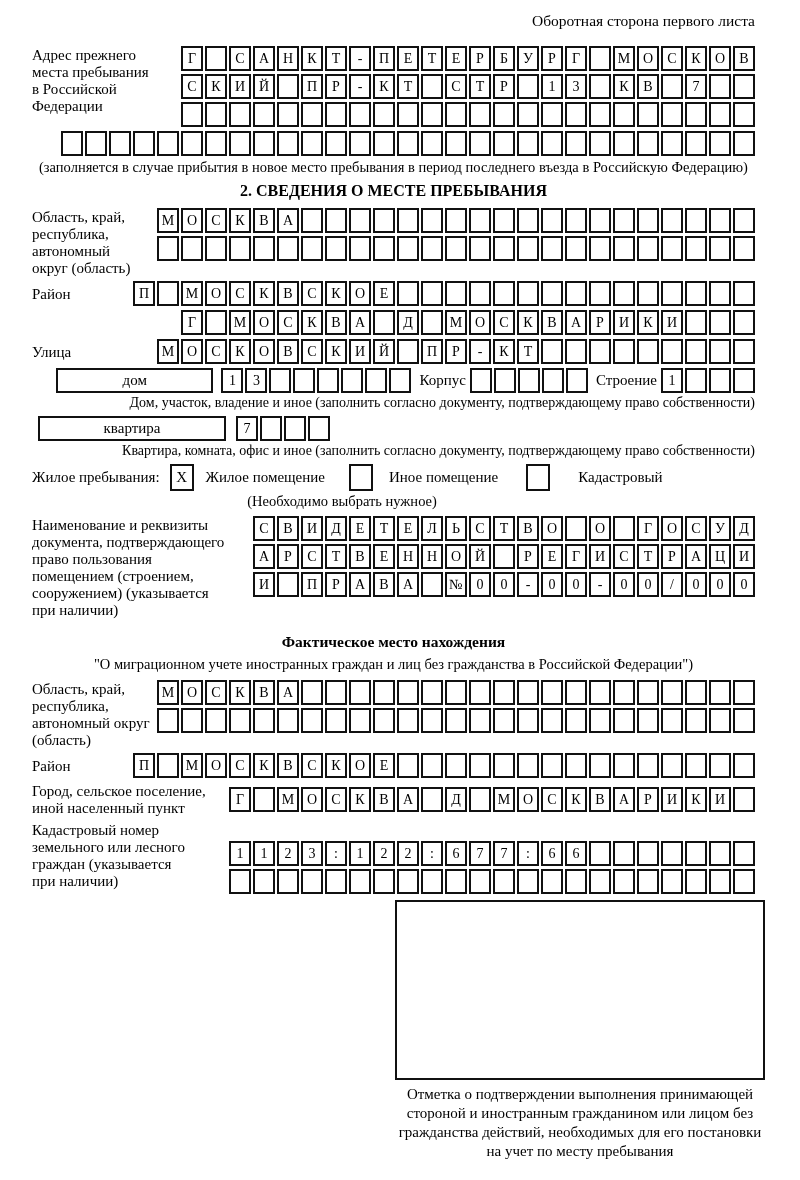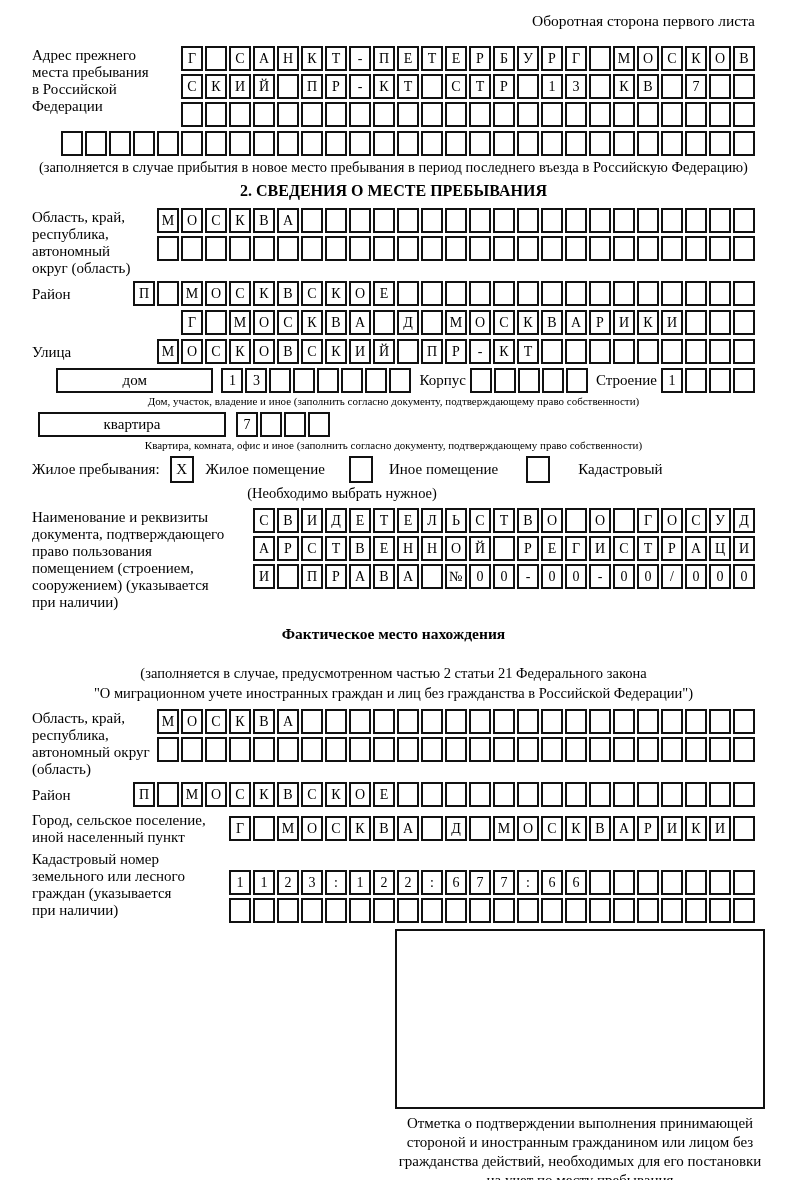--- a/index.html
+++ b/index.html
@@ -6,23 +6,23 @@
   body{width:800px;height:1180px;color:#000;font-family:"Liberation Serif","DejaVu Serif",serif;}
   .page{box-sizing:border-box;width:800px;height:1180px;padding:12px 45px 0 32px;position:relative;overflow:hidden;}
   .hdr{text-align:right;font-size:15.5px;margin-bottom:16px;}
   .band{display:flex;align-items:flex-start;margin-bottom:4px;}
   .band.vcenter{align-items:center;}
   .lbl{font-size:15px;line-height:17px;flex:0 1 auto;padding-top:1px;}
   .cellcol{margin-left:auto;display:flex;flex-direction:column;gap:3px;}
   .cells{display:flex;gap:2px;justify-content:flex-end;}
   .cell{box-sizing:border-box;width:22px;height:25px;border:2px solid #111;display:flex;align-items:center;justify-content:center;font-size:14px;line-height:21px;}
   .note{font-size:14.5px;text-align:center;margin:1px 0 5px;}
-  .note-left{font-size:11px;text-align:center;margin:1px 0 5px;}
+  .note-left{font-size:14px;text-align:right;margin:1px 0 5px;}
   .h2{font-size:16px;font-weight:bold;text-align:center;margin:6px 0 8px;}
-  .h3{font-size:15.5px;font-weight:bold;text-align:center;margin:14px 0 20px;}
+  .h3{font-size:15.5px;font-weight:bold;text-align:center;margin:14px 0 3px;}
   .widebox{box-sizing:border-box;border:2px solid #111;height:25px;display:flex;align-items:center;justify-content:center;font-size:15px;}
   .houserow{display:flex;align-items:center;margin-bottom:2px;}
   .inline-lbl{font-size:15px;}
   .chk{box-sizing:border-box;width:24px;height:27px;border:2px solid #111;display:flex;align-items:center;justify-content:center;font-size:15px;}
   .stayrow{display:flex;align-items:center;margin:4px 0 2px;}
   .staynote{font-size:14.5px;text-align:center;width:320px;margin-left:150px;margin-bottom:6px;}
   .cnote{font-size:14.5px;text-align:center;line-height:20px;}
   .stamp-box{box-sizing:border-box;width:370px;height:180px;border:2px solid #111;margin-left:363px;margin-top:6px;}
   .stamp-caption{width:460px;margin-left:318px;text-align:center;font-size:15px;line-height:19px;margin-top:5px;}
 </style>
@@ -447,21 +447,20 @@
           <span class="cell">0</span>
           <span class="cell">/</span>
           <span class="cell">0</span>
           <span class="cell">0</span>
           <span class="cell">0</span>
         </div>
     </div>
   </div>
 
   <div class="h3">Фактическое место нахождения</div>
-  <div class="cnote">(заполняется в случае, предусмотренном частью 2 статьи 21 Федерального закона</div>
   <div class="cnote" style="margin-bottom:6px;">"О миграционном учете иностранных граждан и лиц без гражданства в Российской Федерации")</div>
 
   <div class="band">
     <div class="lbl">
         <div>Область, край,</div>
         <div>республика,</div>
         <div>автономный округ</div>
         <div>(область)</div>
       </div>
     <div class="cellcol">

